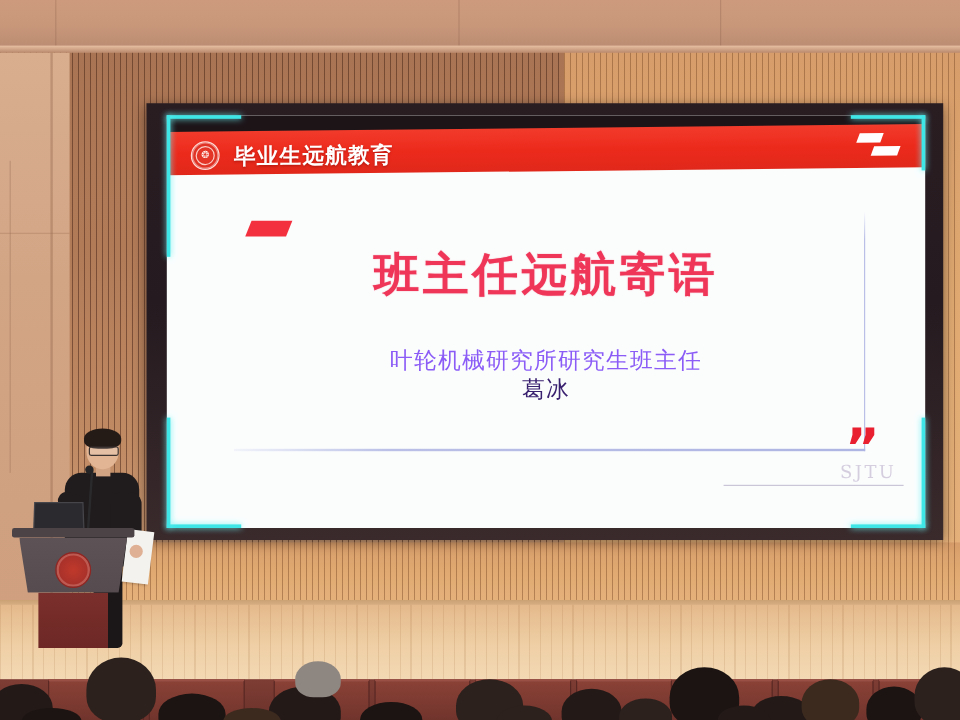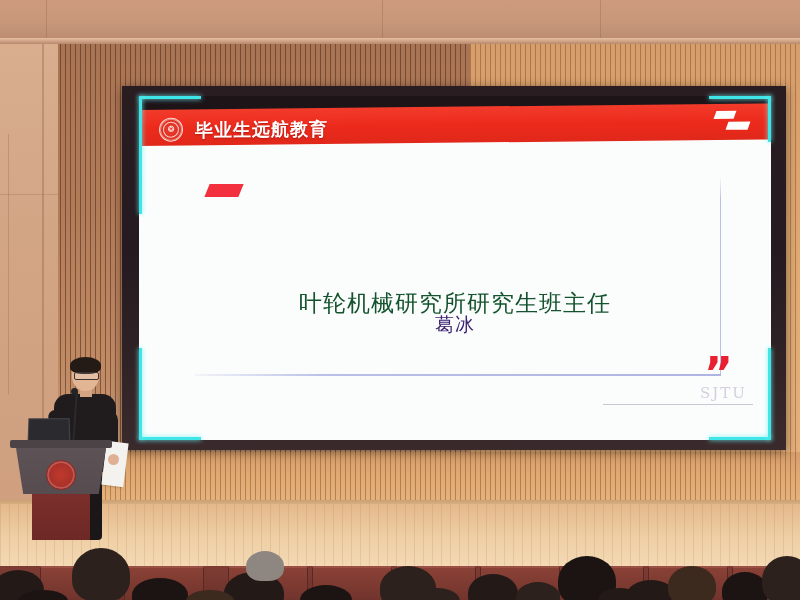--- a/index.html
+++ b/index.html
@@ -111,21 +111,21 @@
   }
 
   .slide-title{
     position:absolute;left:0;right:0;top:108px;text-align:center;
     font-size:38px;font-weight:bold;color:#ef3558;letter-spacing:3px;
     font-family:"DejaVu Sans","Liberation Sans",sans-serif;
     text-shadow:0 0 1px rgba(239,53,88,.6);
   }
   .slide-sub{
     position:absolute;left:0;right:0;top:192px;text-align:center;
-    font-size:23px;color:#14532d;letter-spacing:1px;
+    font-size:19px;color:#8b5cf6;letter-spacing:1px;
     font-family:"DejaVu Sans","Liberation Sans",sans-serif;
   }
   .slide-name{
     position:absolute;left:0;right:0;top:216px;text-align:center;
     font-size:19px;color:#3a2170;letter-spacing:1px;
     font-family:"DejaVu Sans","Liberation Sans",sans-serif;
   }
   .watermark{
     position:absolute;right:24px;top:288px;font-size:15px;color:#cfc6da;opacity:.85;
     letter-spacing:2px;font-family:"DejaVu Serif",serif;
@@ -217,20 +217,21 @@
         <i class="a"></i>
           <i class="b"></i>
       </div>
     </div>
 
     <div class="deco-para"></div>
     <div class="vline"></div>
     <div class="hline"></div>
     <div class="quote">”</div>
 
+    <div class="slide-title">班主任远航寄语</div>
     <div class="slide-sub">叶轮机械研究所研究生班主任</div>
     <div class="slide-name">葛冰</div>
 
     <div class="watermark">SJTU</div>
     <div class="wm-line"></div>
   </div>
 
   <div class="cyan" style="left:139px;top:96px;width:62px;height:3px;"></div>
   <div class="cyan" style="left:139px;top:96px;width:3px;height:118px;"></div>
   <div class="cyan" style="left:709px;top:96px;width:62px;height:3px;"></div>

